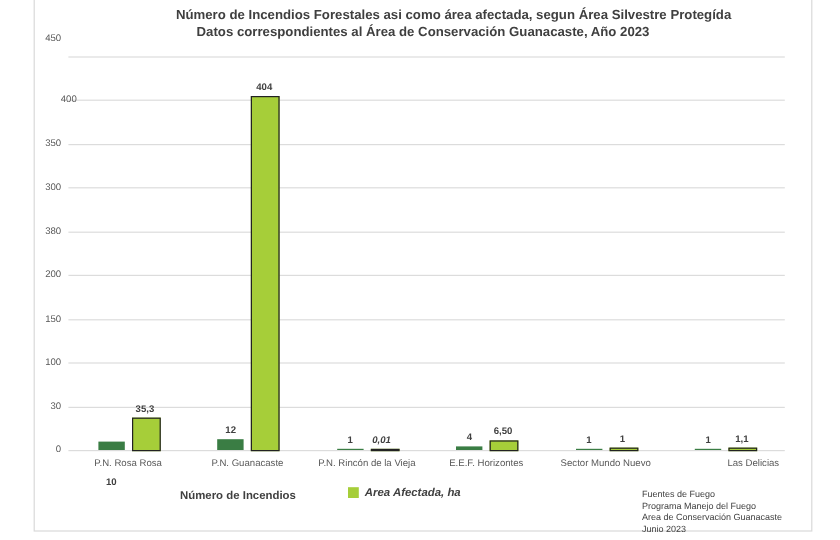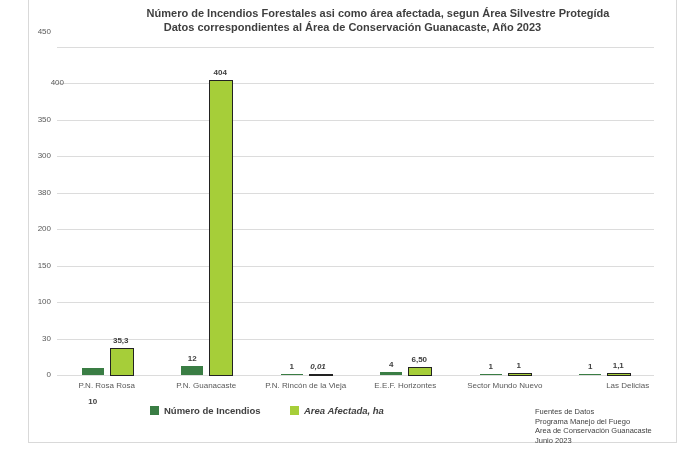--- a/index.html
+++ b/index.html
@@ -97,27 +97,27 @@
     <div class="bar" style="left: 507.75px; top: 373.271px; width: 22px; height: 0.728889px; background: rgb(166, 206, 57); border: 1px solid rgb(34, 34, 34);"></div>
     <div class="datalabel" style="left: 496.75px; top: 360.271px;">1</div>
     <div class="catlabel" style="left: 455px; top: 381px; width: 99.5px;">Sector Mundo Nuevo</div>
     <div class="bar" style="left: 579.25px; top: 374.271px; width: 22px; height: 0.8px; background: rgb(58, 125, 68);"></div>
     <div class="datalabel" style="left: 568.25px; top: 361.271px;">1</div>
     <div class="bar" style="left: 607.25px; top: 373.198px; width: 22px; height: 0.801778px; background: rgb(166, 206, 57); border: 1px solid rgb(34, 34, 34);"></div>
     <div class="datalabel" style="left: 596.25px; top: 360.198px;">1,1</div>
     <div class="catlabel" style="left: 578px; top: 381px; width: 99.5px;">Las Delicias</div>
   </div>
 
-<div class="legend-item" style="left:150px;">
+<div class="legend-item" style="left:150px;flex-direction:column;">
   <span class="legend-swatch" id="swatch-incendios" style="background: rgb(58, 125, 68);"></span>
   <span class="legend-label">Número de Incendios</span>
 </div>
 <div class="legend-item" style="left:290px;font-style:italic;">
   <span class="legend-swatch" id="swatch-area" style="background: rgb(166, 206, 57);"></span>
   <span class="legend-label">Area Afectada, ha</span>
 </div>
 
 <div class="source-block">
-  <div>Fuentes de Datos</div>
+  <div>Fuentes de Fuego</div>
   <div>Programa Manejo del Fuego</div>
   <div>Area de Conservación Guanacaste</div>
   <div>Junio 2023</div>
 </div>
 
 </body></html>

